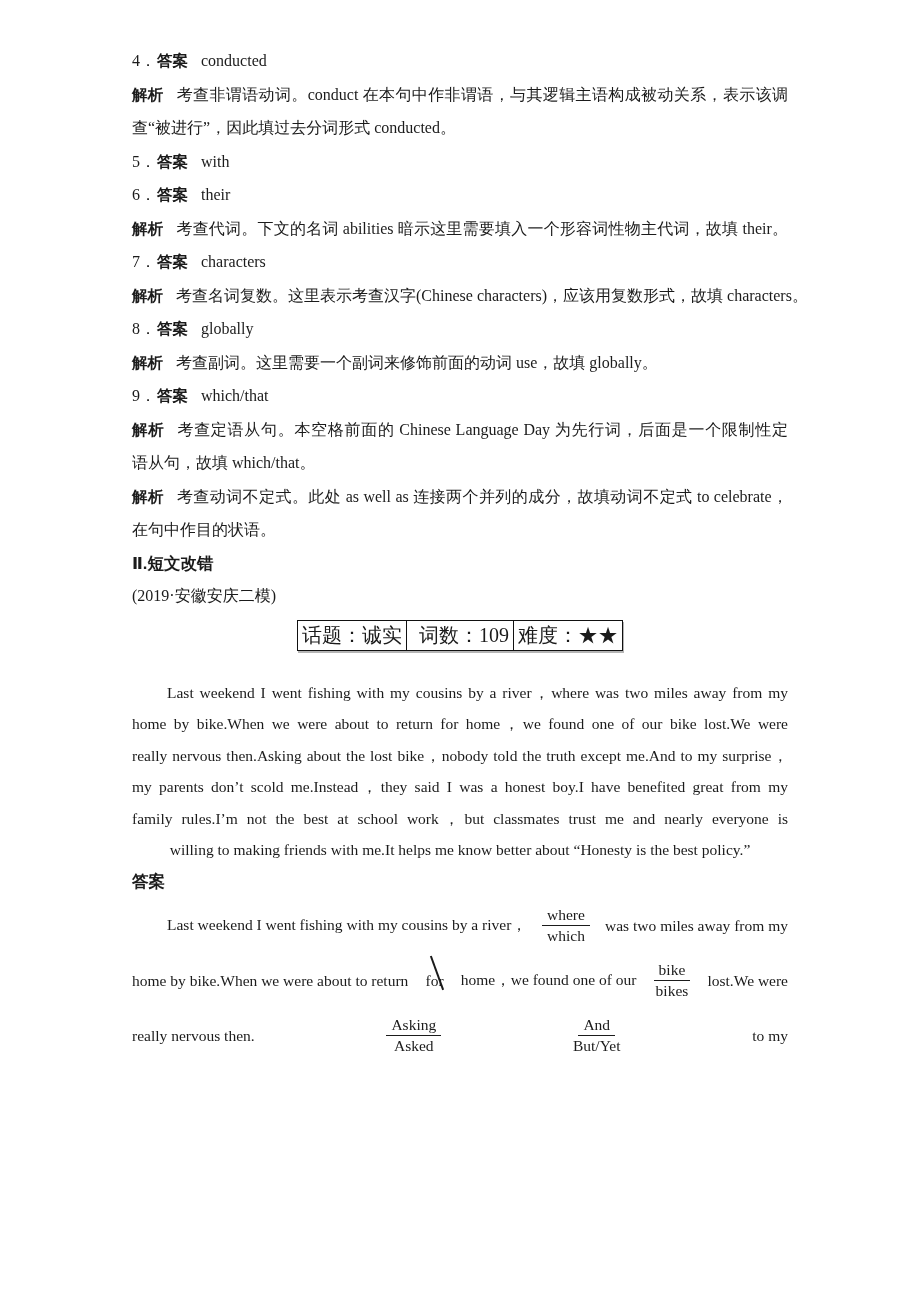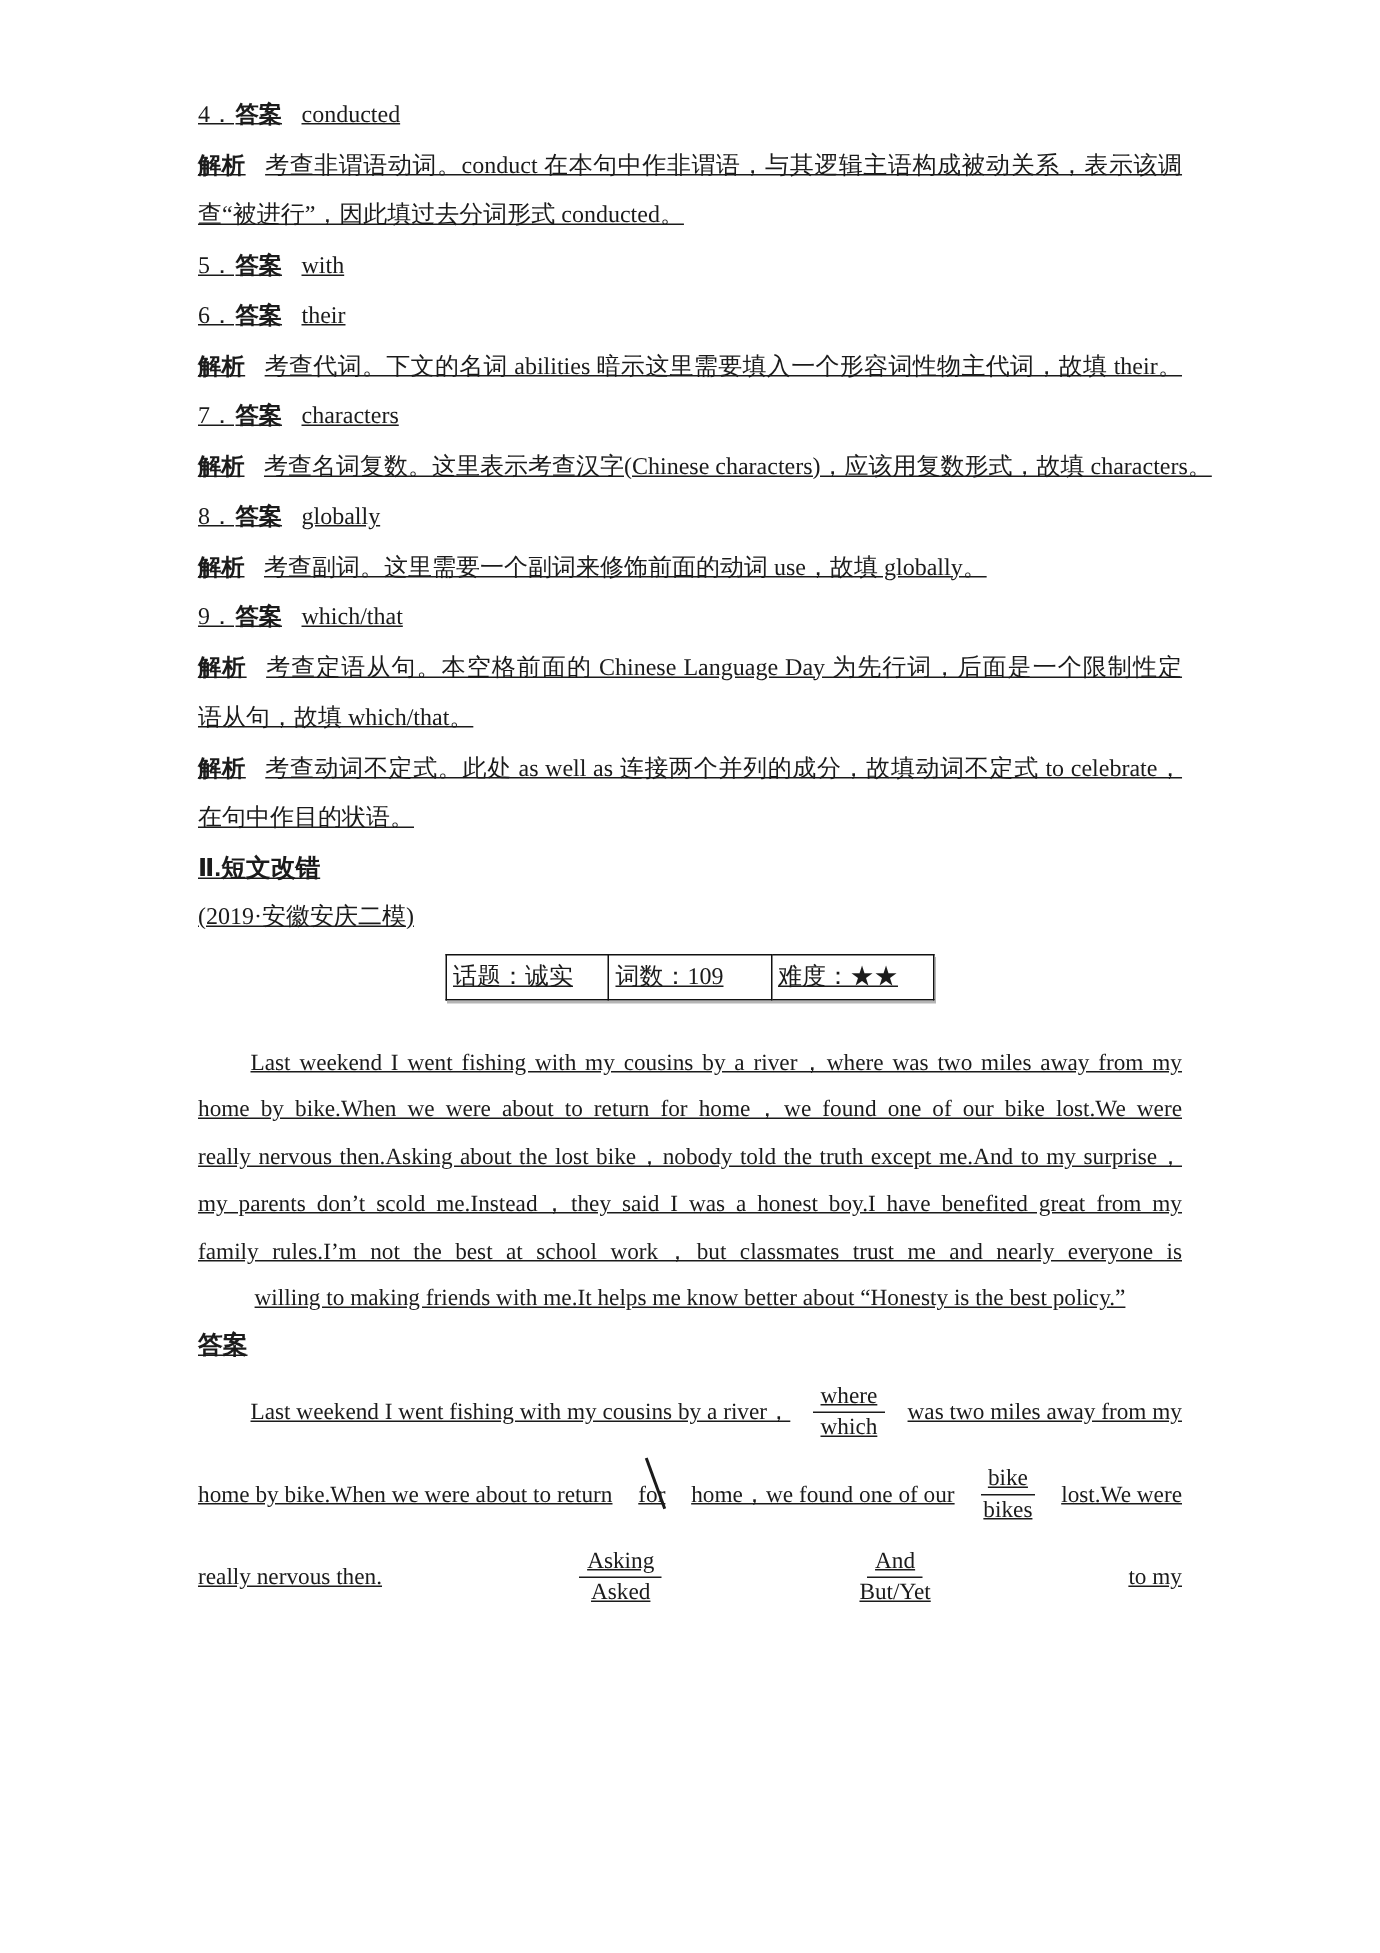--- a/index.html
+++ b/index.html
@@ -1,35 +1,35 @@
 <!DOCTYPE html>
 <html><head>
 <meta charset="utf-8">
 <style>
   html,body{margin:0;padding:0;}
   body{
     width:920px;height:1302px;background:#ffffff;overflow:hidden;
     font-family:"Liberation Serif","DejaVu Serif",serif;color:#1b1b1b;
   }
-  .content{margin:60px 131px 0 132px;width:656px;text-decoration:underline;}
+  .content{margin:44px 131px 0 132px;width:656px;}
 
   
   .item-line{font-size:16px;line-height:33.5px;white-space:nowrap;}
   .item-line.fill{white-space:normal;text-align:justify;text-align-last:justify;}
   .lbl{font-weight:700;margin-right:13px;font-family:"Liberation Sans","DejaVu Sans",sans-serif;font-size:15.5px;}
   .num{margin-right:1px;}
 
   
   .sec-title{font-weight:700;font-size:16.5px;line-height:33.5px;font-family:"Liberation Sans","DejaVu Sans",sans-serif;}
   .source{font-size:16px;line-height:31px;}
 
   
   .info-table{border-collapse:collapse;margin:9px auto 0 auto;width:326px;
     box-shadow:1px 2px 0 0 #b5b5b5;}
-  .info-table td{border:1.6px solid #111;text-align:left;font-size:16px;
+  .info-table td{border:1.6px solid #111;text-align:right;font-size:20px;
     height:27px;padding:1px 4px;white-space:nowrap;width:33.3%;}
 
   
   .passage{margin-top:26px;}
   .p-line{font-size:15.5px;line-height:31.4px;white-space:nowrap;text-align:center;}
   .p-line.fill{white-space:normal;text-align:justify;text-align-last:justify;}
   .p-line.indent{text-indent:35px;}
 
   
   .answer-heading{font-weight:700;font-size:16.5px;line-height:33px;font-family:"Liberation Sans","DejaVu Sans",sans-serif;}

